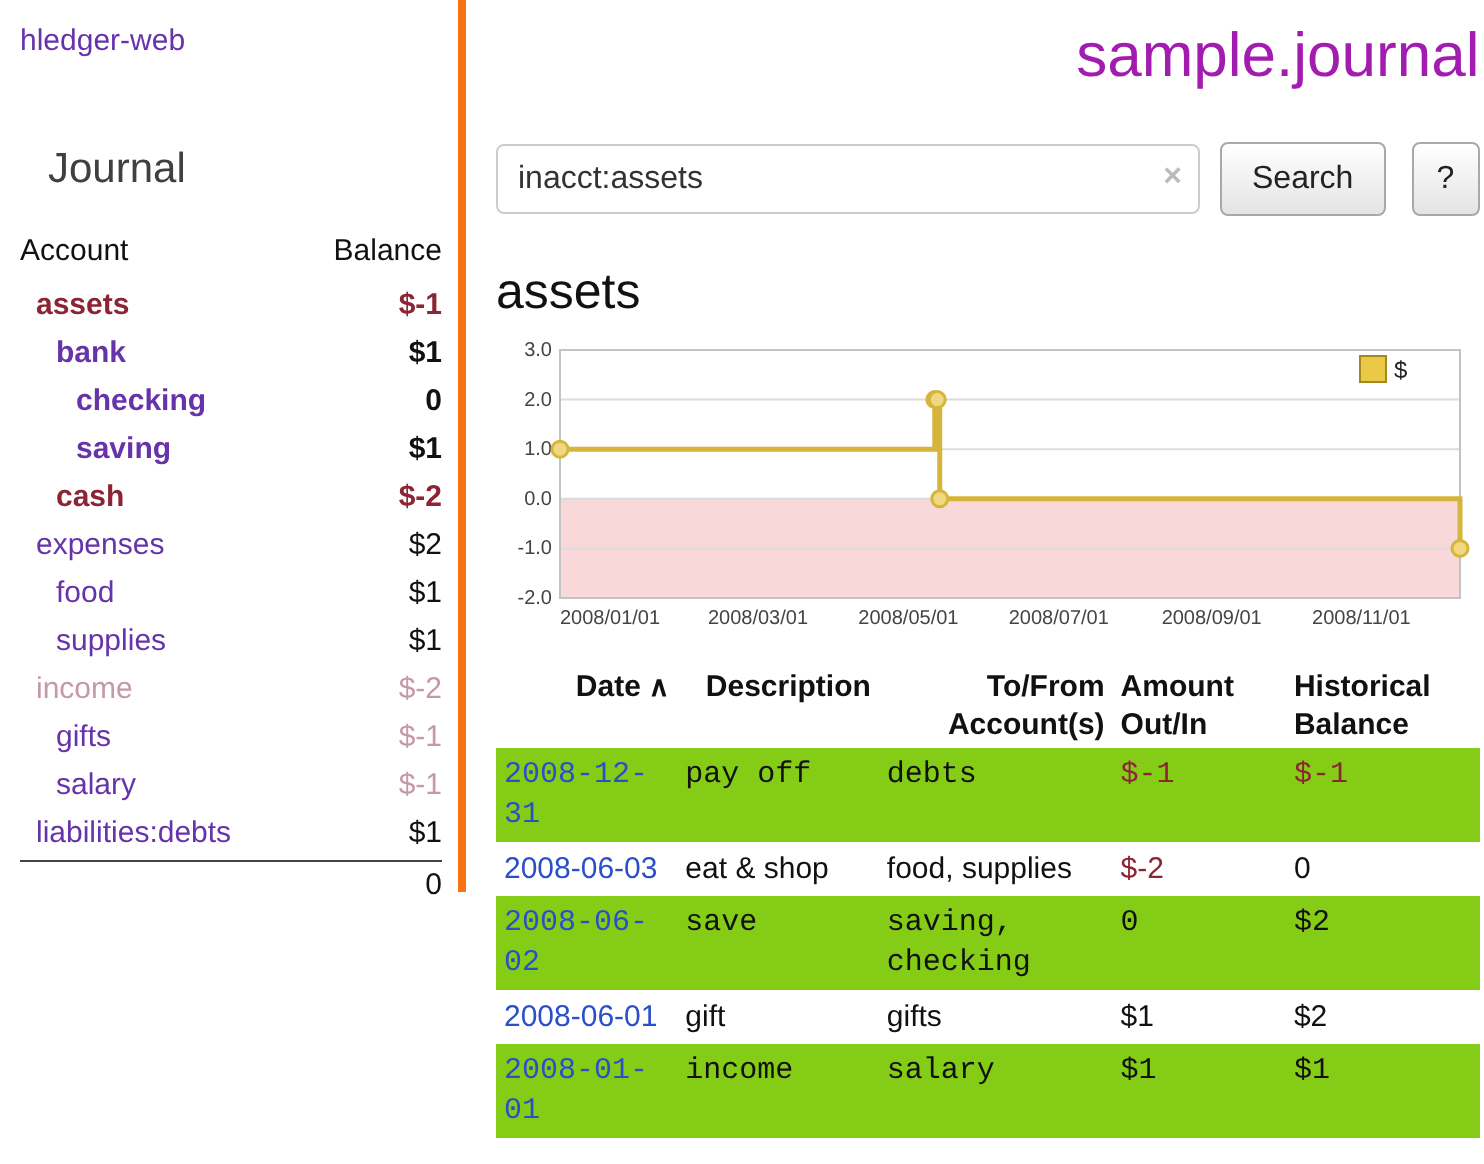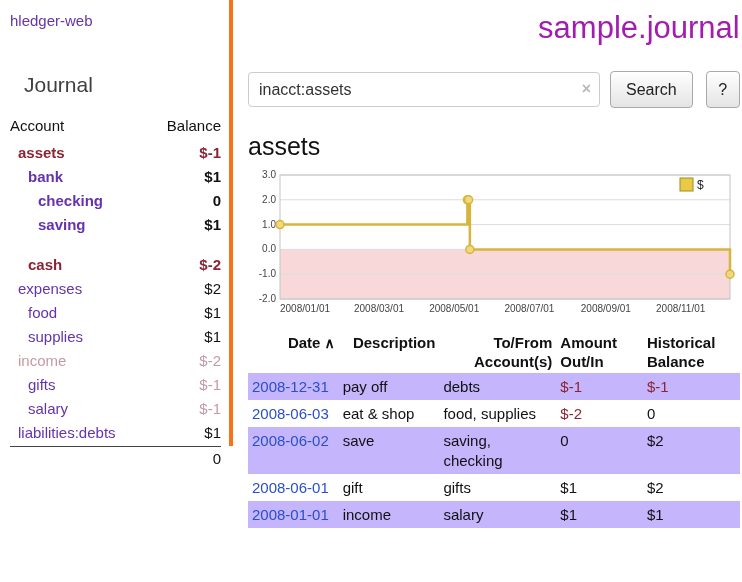--- a/index.html
+++ b/index.html
@@ -62,21 +62,21 @@
   .chart-label { font-weight: bold; font-size: 15px; margin: 0 0 4px 0; }
 
   svg.chart text.tick { font-size: 10px; fill: #444; font-family: "Liberation Sans", sans-serif; }
   svg.chart text.legend { font-size: 12px; fill: #222; font-family: "Liberation Sans", sans-serif; }
 
   
   table.register { border-collapse: collapse; table-layout: fixed; width: 100%; margin-top: 12px; font-size: 15px; }
   .register th { text-align: right; vertical-align: top; padding: 2px 4px; line-height: 19px; font-weight: bold; }
   .register td { vertical-align: top; padding: 4px 4px 3px 4px; line-height: 20px; }
   .register .r { text-align: left; }
-  tr.shade { background: #c4b5fd; }
+  tr.shade { background: #84cc16; font-family: Liberation Mono, monospace; }
   .date-link { color: #2a4fc9; }
   .sort-caret { font-weight: bold; font-size: 14px; margin-left: 4px; }
 </style>
 </head>
 <body>
 
 <div class="layout">
 
   <div class="sidebar">
     <a class="brand">hledger-web</a>
@@ -98,21 +98,21 @@
         </div>
         <div class="acct-row">
           <a class="acct-name b" style="padding-left: 28px;">checking</a>
           <span class="pos b">0</span>
         </div>
         <div class="acct-row">
           <a class="acct-name b" style="padding-left: 28px;">saving</a>
           <span class="pos b">$1</span>
         </div>
         <div class="acct-row">
-          <a class="neg b" style="padding-left: 18px; margin-top: 16px;">cash</a>
+          <a class="neg b" style="padding-left: 18px;">cash</a>
           <span class="neg b">$-2</span>
         </div>
         <div class="acct-row">
           <a class="acct-name" style="padding-left: 8px;">expenses</a>
           <span class="pos">$2</span>
         </div>
         <div class="acct-row">
           <a class="acct-name" style="padding-left: 18px;">food</a>
           <span class="pos">$1</span>
         </div>

